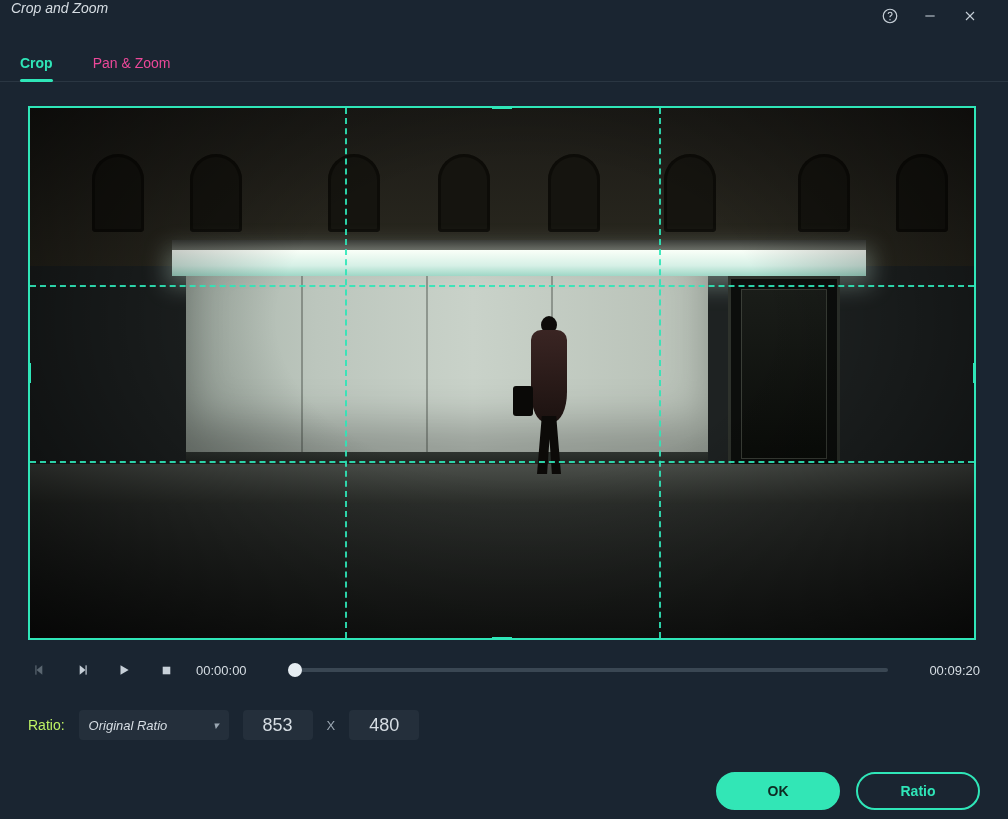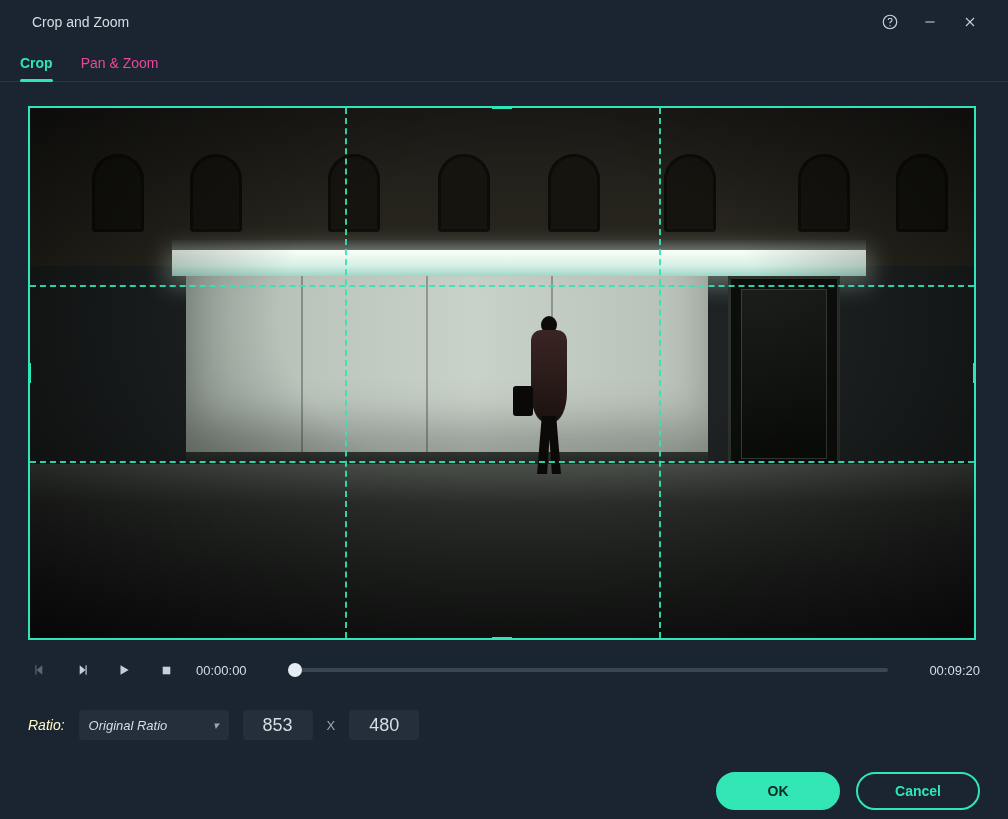--- a/index.html
+++ b/index.html
@@ -3,38 +3,39 @@
 <meta charset="utf-8">
 <style>
   * { box-sizing: border-box; margin: 0; padding: 0; }
   html, body { width: 1008px; height: 819px; overflow: hidden; font-family: "Segoe UI", Arial, sans-serif; }
   body { background: #1a2531; color: #c7d0d8; }
 
   
   .titlebar {
     height: 44px;
     display: flex;
-    align-items: center;
-    padding: 0 18px 0 32px;
+    align-items: flex-start;
+    padding: 0 18px 0 11px;
     background: #1a2531;
+    font-style: italic;
   }
   .titlebar .title { font-size: 14px; color: #d6dde3; flex: 0 0 auto; }
   .titlebar .spacer { flex: 1 1 auto; }
   .titlebar .tb-icon {
     width: 40px; height: 32px;
     display: flex; align-items: center; justify-content: center;
     color: #c7d0d8;
   }
   .tb-icon svg { stroke: currentColor; fill: none; stroke-width: 1.6; }
 
   
   .tabs {
     display: flex;
     align-items: flex-end;
-    gap: 28px;
+    gap: 40px;
     padding: 4px 20px 0 20px;
     height: 38px;
     border-bottom: 1px solid #2a3642;
   }
   .tab {
     font-size: 14px;
     padding: 6px 0 10px 0;
     color: #ec4899;
     cursor: pointer;
     position: relative;
@@ -202,21 +203,21 @@
     position: absolute; top: 50%; width: 14px; height: 14px; margin-top: -7px;
     background: #e6edf2; border-radius: 50%; left: 0;
   }
 
   
   .ratio-row {
     display: flex; align-items: center; gap: 14px;
     padding: 28px 28px 0 28px;
     font-size: 14px;
   }
-  .ratio-row label { color: #fef9c3; font-style: italic; }
+  .ratio-row label { color: #bef264; }
   .select {
     display: flex; align-items: center; justify-content: space-between;
     width: 150px; height: 30px; padding: 0 10px;
     background: #242f3b; border-radius: 4px; cursor: pointer;
     color: #d6dde3; font-size: 13px; font-style: italic;
   }
   .select .chev { font-size: 11px; color: #9aa6b1; }
   .numfield {
     width: 70px; height: 30px; background: #242f3b; border-radius: 4px;
     display: flex; align-items: center; justify-content: center;
@@ -369,14 +370,14 @@
   <span class="x-sep">X</span>
   <div class="numfield">
       <span>480</span>
     </div>
 </div>
 
 <div class="footer">
   <div class="spacer"></div>
   <div class="btn btn-solid">OK</div>
   <div class="gap"></div>
-  <div class="btn btn-outline">Cancel</div>
+  <div class="btn btn-outline">Ratio</div>
 </div>
 
 </body></html>

